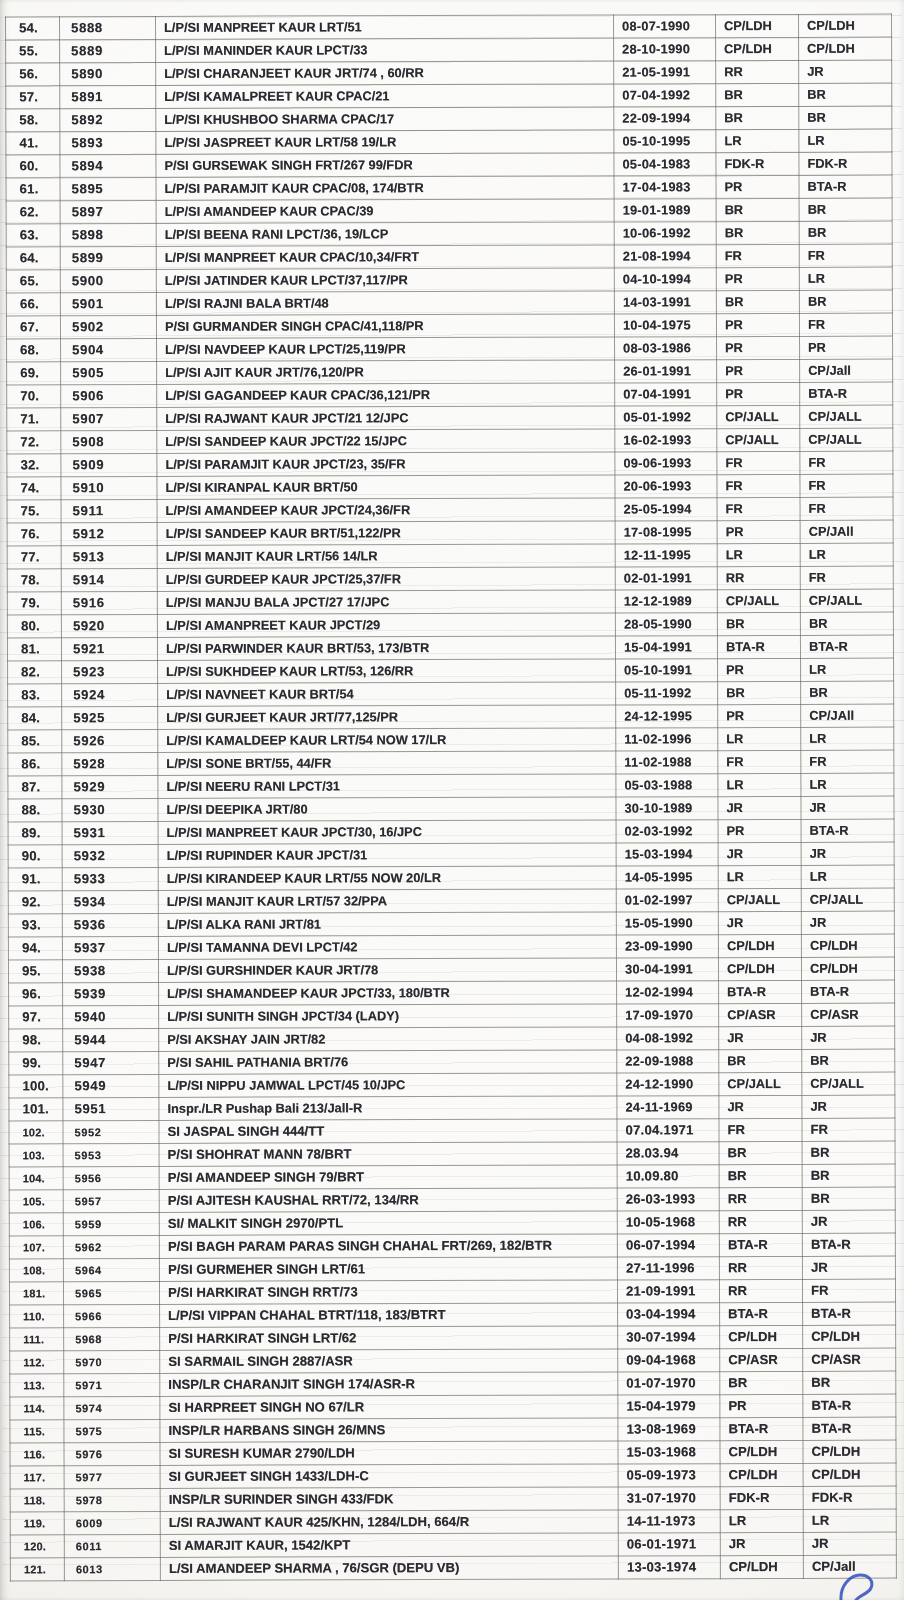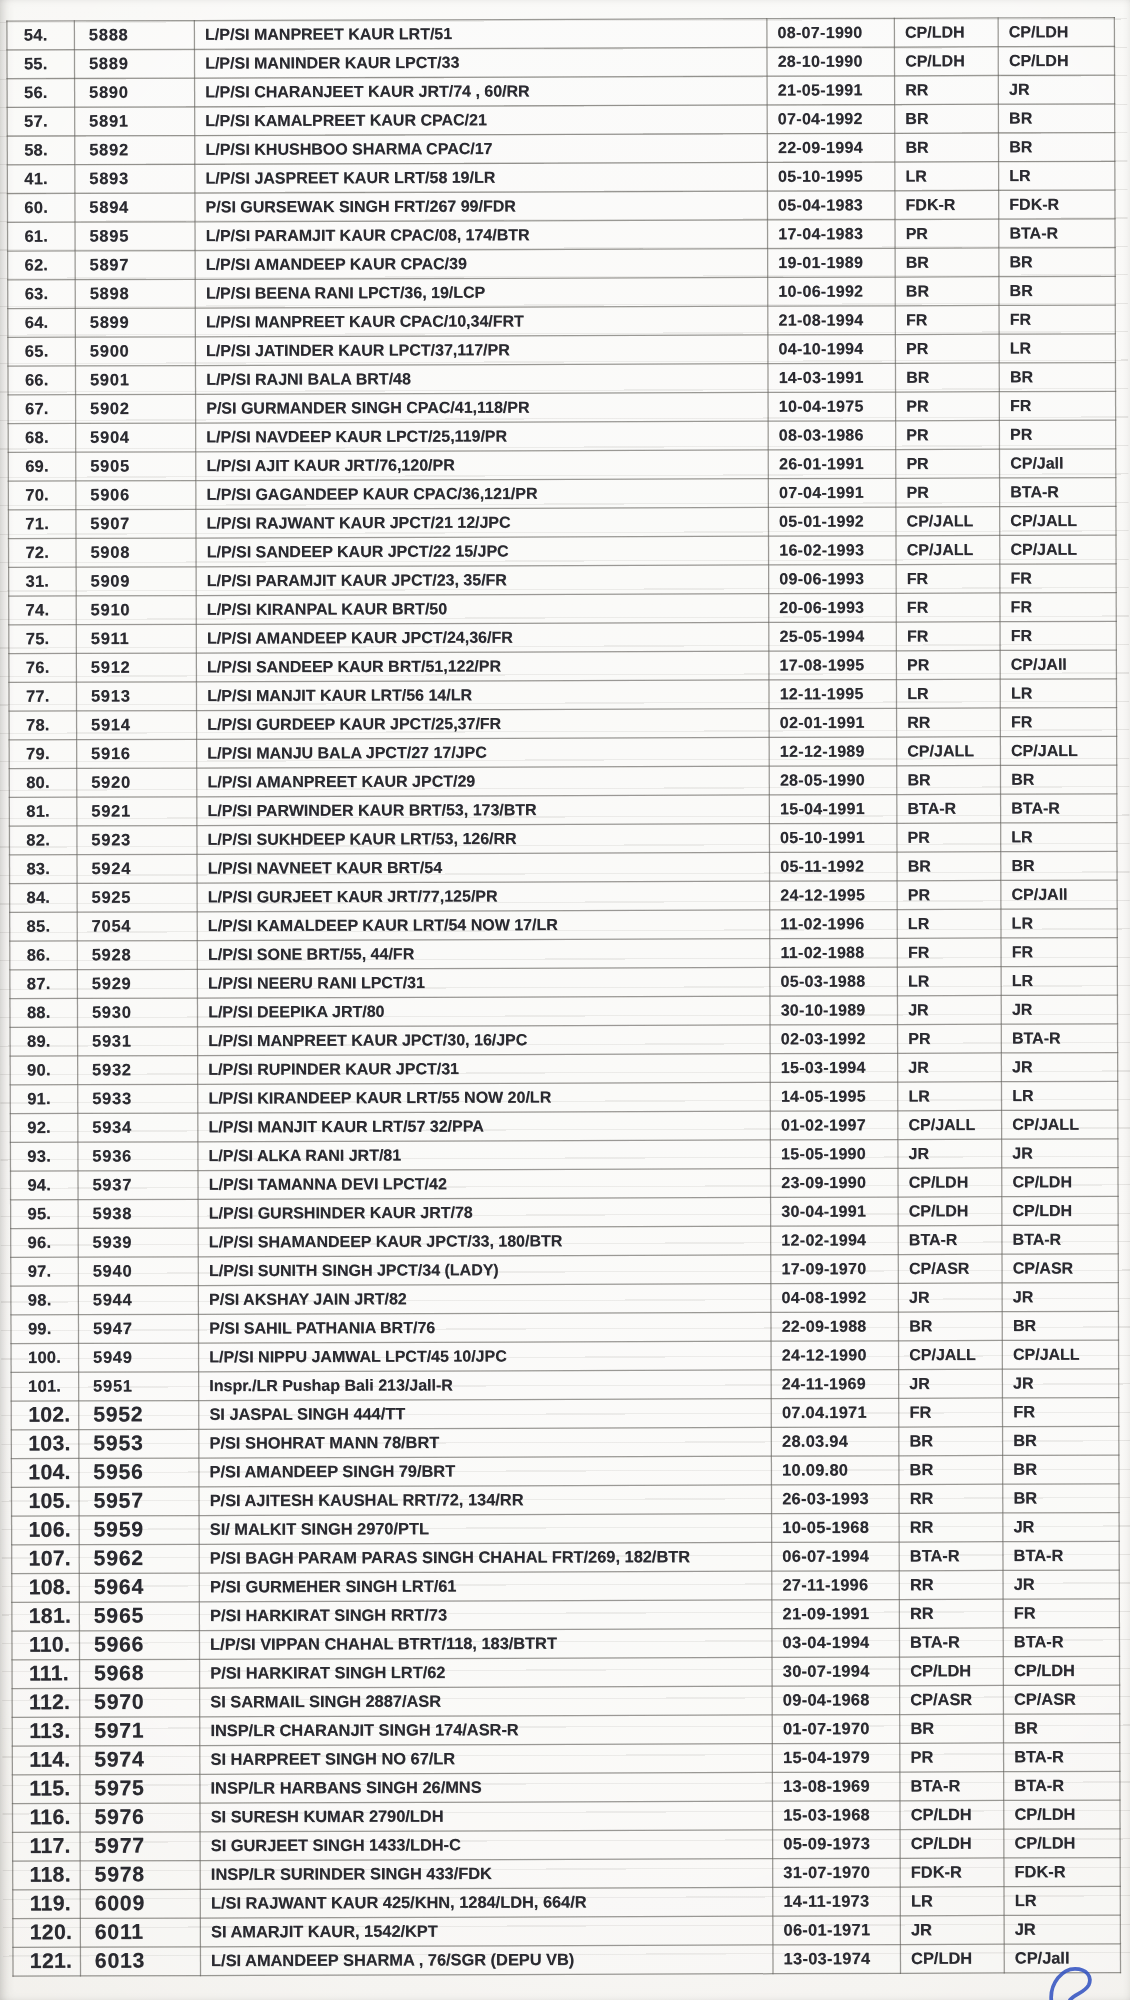--- a/index.html
+++ b/index.html
@@ -41,21 +41,21 @@
     padding:0 2px 0 8px;box-sizing:border-box;
     white-space:nowrap;overflow:hidden;
     color:#2a2a30;font-size:12.8px;font-weight:600;line-height:22px;
     text-shadow:0.2px 0.2px 0.4px rgba(42,42,48,.5);
     background:rgba(255,255,255,.25);
   }
   td.sno{padding-left:13px;font-size:13.2px;letter-spacing:.2px;}
   td.id{padding-left:11px;font-size:13.2px;letter-spacing:.6px;}
   td.date{letter-spacing:.25px;}
   tr.heavy td{font-weight:700;font-size:13.1px;}
-  tr.heavy td.sno, tr.heavy td.id{font-size:17px;}
+  tr.heavy td.sno, tr.heavy td.id{font-size:11px;}
   .pen-mark{position:absolute;left:836px;top:1570px;width:48px;height:30px;}
 </style>
 </head>
 <body>
 
 <div class="paper"></div>
 <div class="streaks"></div>
 
 <div class="table-wrap">
   <table>
@@ -214,21 +214,21 @@
   </tr>
         <tr>
     <td class="sno">72.</td>
     <td class="id">5908</td>
     <td class="name">L/P/SI SANDEEP KAUR JPCT/22 15/JPC</td>
     <td class="date">16-02-1993</td>
     <td class="unit">CP/JALL</td>
     <td class="post">CP/JALL</td>
   </tr>
         <tr>
-    <td class="sno">31.</td>
+    <td class="sno">32.</td>
     <td class="id">5909</td>
     <td class="name">L/P/SI PARAMJIT KAUR JPCT/23, 35/FR</td>
     <td class="date">09-06-1993</td>
     <td class="unit">FR</td>
     <td class="post">FR</td>
   </tr>
         <tr>
     <td class="sno">74.</td>
     <td class="id">5910</td>
     <td class="name">L/P/SI KIRANPAL KAUR BRT/50</td>
@@ -311,21 +311,21 @@
         <tr>
     <td class="sno">84.</td>
     <td class="id">5925</td>
     <td class="name">L/P/SI GURJEET KAUR JRT/77,125/PR</td>
     <td class="date">24-12-1995</td>
     <td class="unit">PR</td>
     <td class="post">CP/JAll</td>
   </tr>
         <tr>
     <td class="sno">85.</td>
-    <td class="id">7054</td>
+    <td class="id">5926</td>
     <td class="name">L/P/SI KAMALDEEP KAUR LRT/54 NOW 17/LR</td>
     <td class="date">11-02-1996</td>
     <td class="unit">LR</td>
     <td class="post">LR</td>
   </tr>
         <tr>
     <td class="sno">86.</td>
     <td class="id">5928</td>
     <td class="name">L/P/SI SONE BRT/55, 44/FR</td>
     <td class="date">11-02-1988</td>

